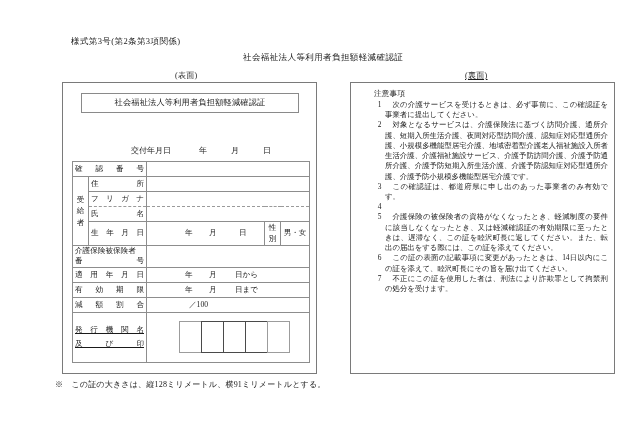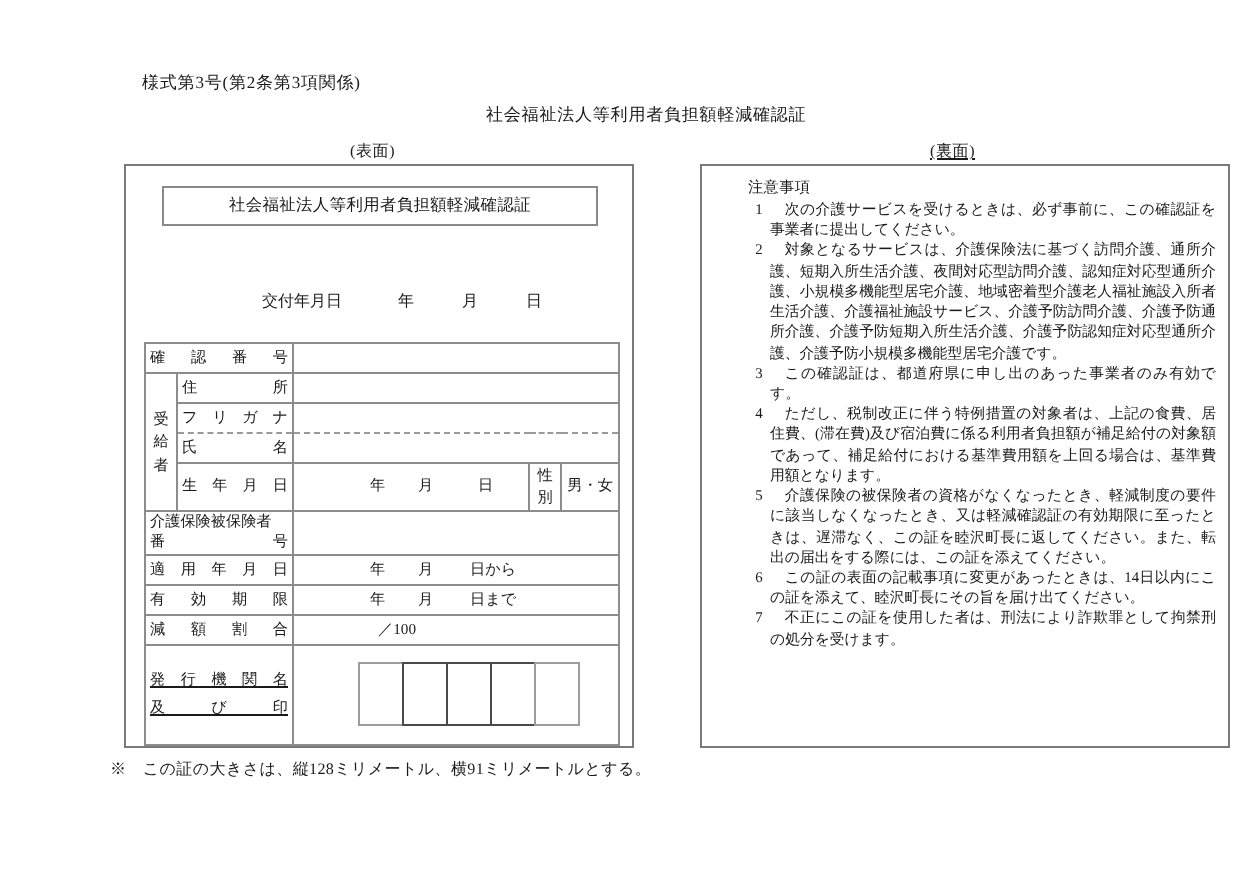--- a/index.html
+++ b/index.html
@@ -54,21 +54,21 @@
     font-size:8px;
     white-space:nowrap;
   }
   .issue-row .lbl{position:absolute;left:68px;}
   .issue-row .y{position:absolute;left:136px;}
   .issue-row .m{position:absolute;left:168px;}
   .issue-row .d{position:absolute;left:200px;}
 
   
   .tbl{
-    position:absolute;left:9px;top:88px;width:237px;
+    position:absolute;left:9px;top:78px;width:237px;
     border-collapse:collapse;
     table-layout:fixed;
   }
   .tbl td{
     border:1px solid #8d8d8d;
     font-size:7.6px;
     height:15px;
     padding:0 2px;
     vertical-align:middle;
     box-sizing:border-box;
@@ -285,21 +285,20 @@
           </div>
           <div class="note">
             <div class="num">3</div>
             <div class="body">
               <p class="ind">この確認証は、都道府県に申し出のあった事業者のみ有効です。</p>
             </div>
           </div>
           <div class="note">
             <div class="num">4</div>
             <div class="body">
-              <p class="ind">ただし、税制改正に伴う特例措置の対象者は、上記の食費、居住費、(滞在費)及び宿泊費に係る利用者負担額が補足給付の対象額であって、補足給付における基準費用額を上回る場合は、基準費用額となります。</p>
             </div>
           </div>
           <div class="note">
             <div class="num">5</div>
             <div class="body">
               <p class="ind">介護保険の被保険者の資格がなくなったとき、軽減制度の要件に該当しなくなったとき、又は軽減確認証の有効期限に至ったときは、遅滞なく、この証を睦沢町長に返してください。また、転出の届出をする際には、この証を添えてください。</p>
             </div>
           </div>
           <div class="note">
             <div class="num">6</div>

